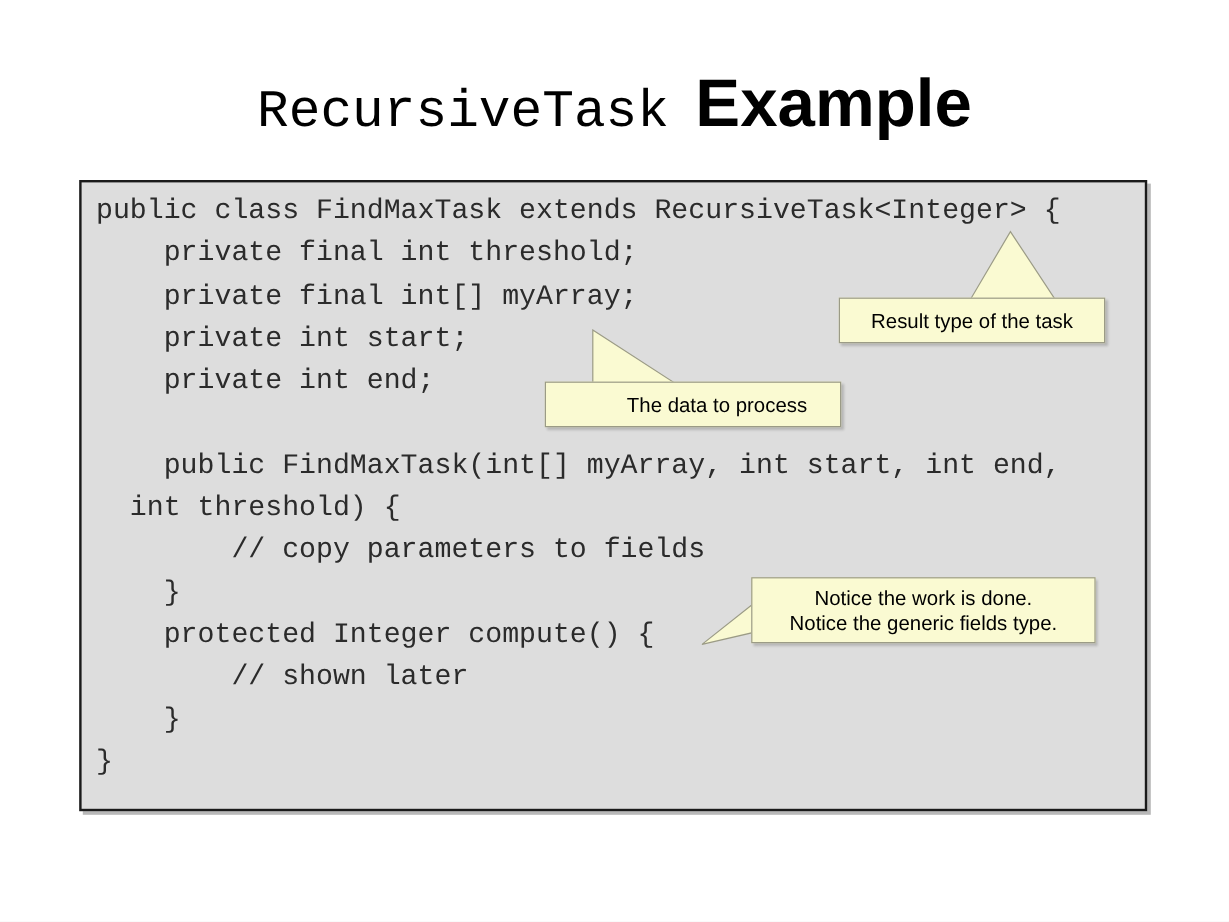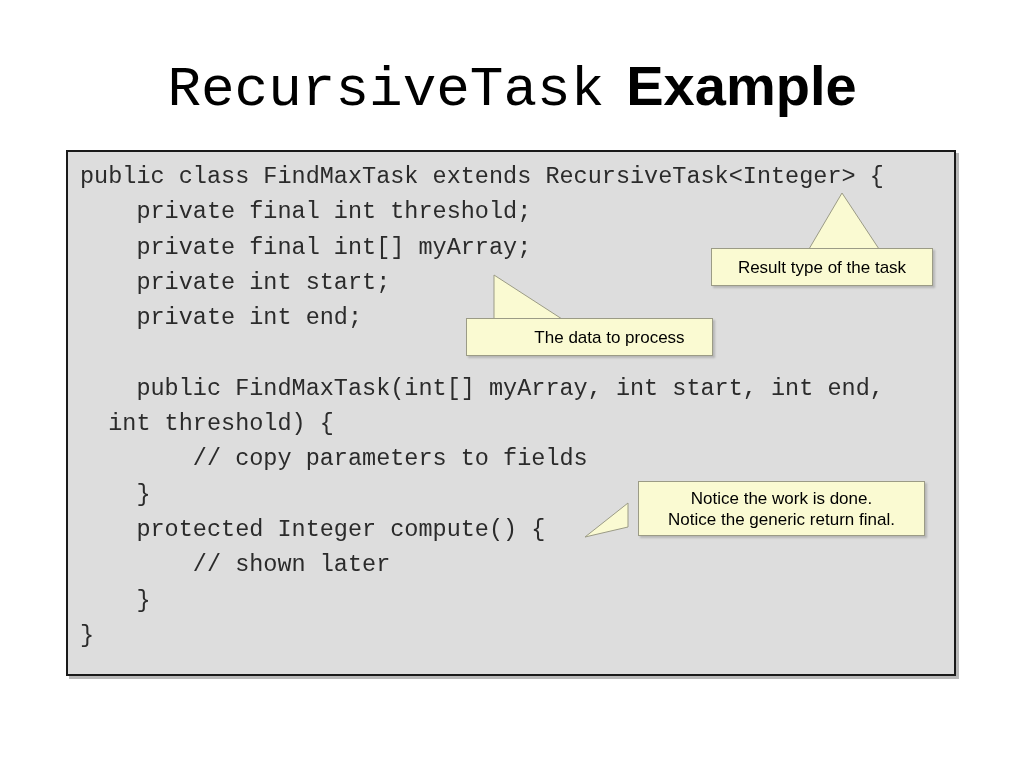--- a/index.html
+++ b/index.html
@@ -20,21 +20,21 @@
     position: absolute;
     left: 0;
     top: 58px;
     width: 1024px;
     text-align: center;
     white-space: nowrap;
     line-height: 1;
   }
   #slide-title .title-mono {
     font-family: "Liberation Mono", "DejaVu Sans Mono", monospace;
-    font-size: 56px;
+    font-size: 44px;
     font-weight: 400;
     color: #000000;
     letter-spacing: 0px;
   }
   #slide-title .title-sans {
     font-family: "Liberation Sans", sans-serif;
     font-size: 56px;
     font-weight: bold;
     color: #000000;
     margin-left: 22px;
@@ -78,21 +78,20 @@
     font-family: "Liberation Sans", sans-serif;
     font-size: 17px;
     color: #000000;
     text-align: left;
     display: flex;
     flex-direction: column;
     align-items: center;
     justify-content: center;
     line-height: 21px;
     box-shadow: 2px 2px 2px rgba(0,0,0,0.18);
-    margin-left: 12px;
   }
   .callout-tail {
     position: absolute;
     overflow: visible;
   }
 
   
   #callout-result-type .callout-body {
     left: 0px;
     top: 57px;
@@ -174,15 +173,15 @@
     <span class="callout-line">The data to process</span>
   </div>
 </div>
 
 <div class="callout" id="callout-work" style="left:581px; top:481px; width:332px; height:60px;">
   <svg class="callout-tail" width="332" height="60" viewBox="0 0 332 60">
     <polygon points="47,22 47,46 4,56" fill="#fafad2" stroke="#9b9b86" stroke-width="1"></polygon>
   </svg>
   <div class="callout-body">
     <span class="callout-line">Notice the work is done.</span>
-    <span class="callout-line">Notice the generic return final.</span>
+    <span class="callout-line">Notice the generic fields type.</span>
   </div>
 </div>
 
 </body></html>

